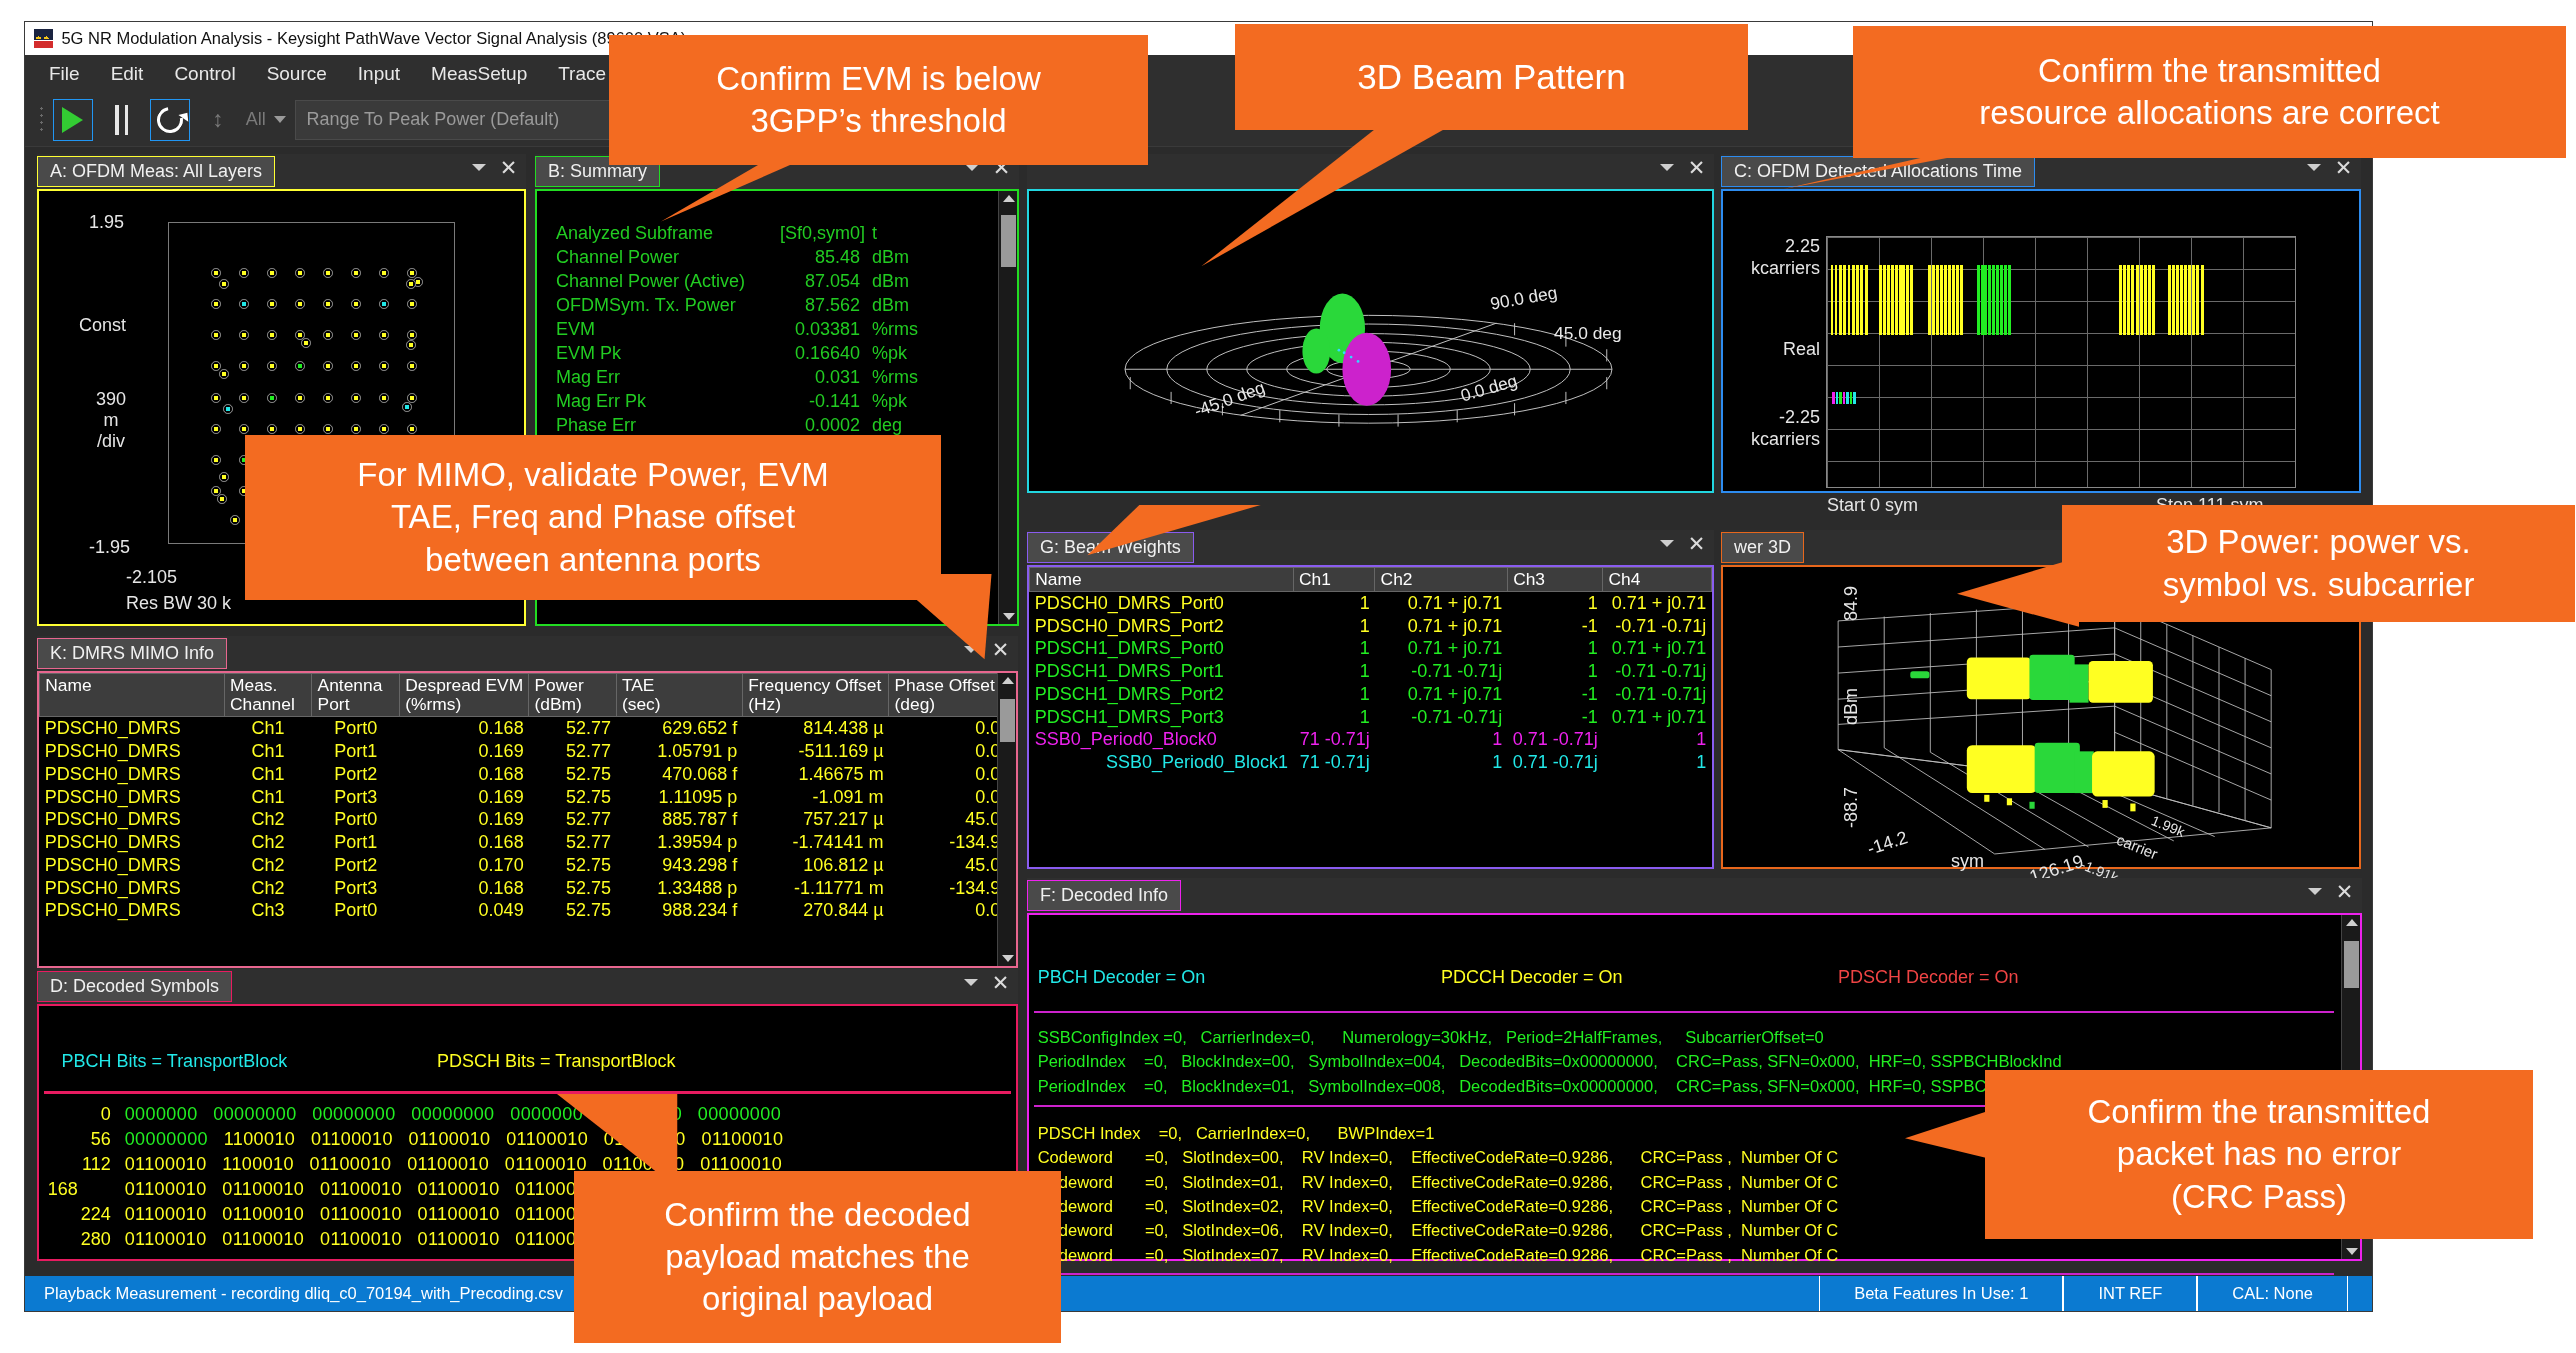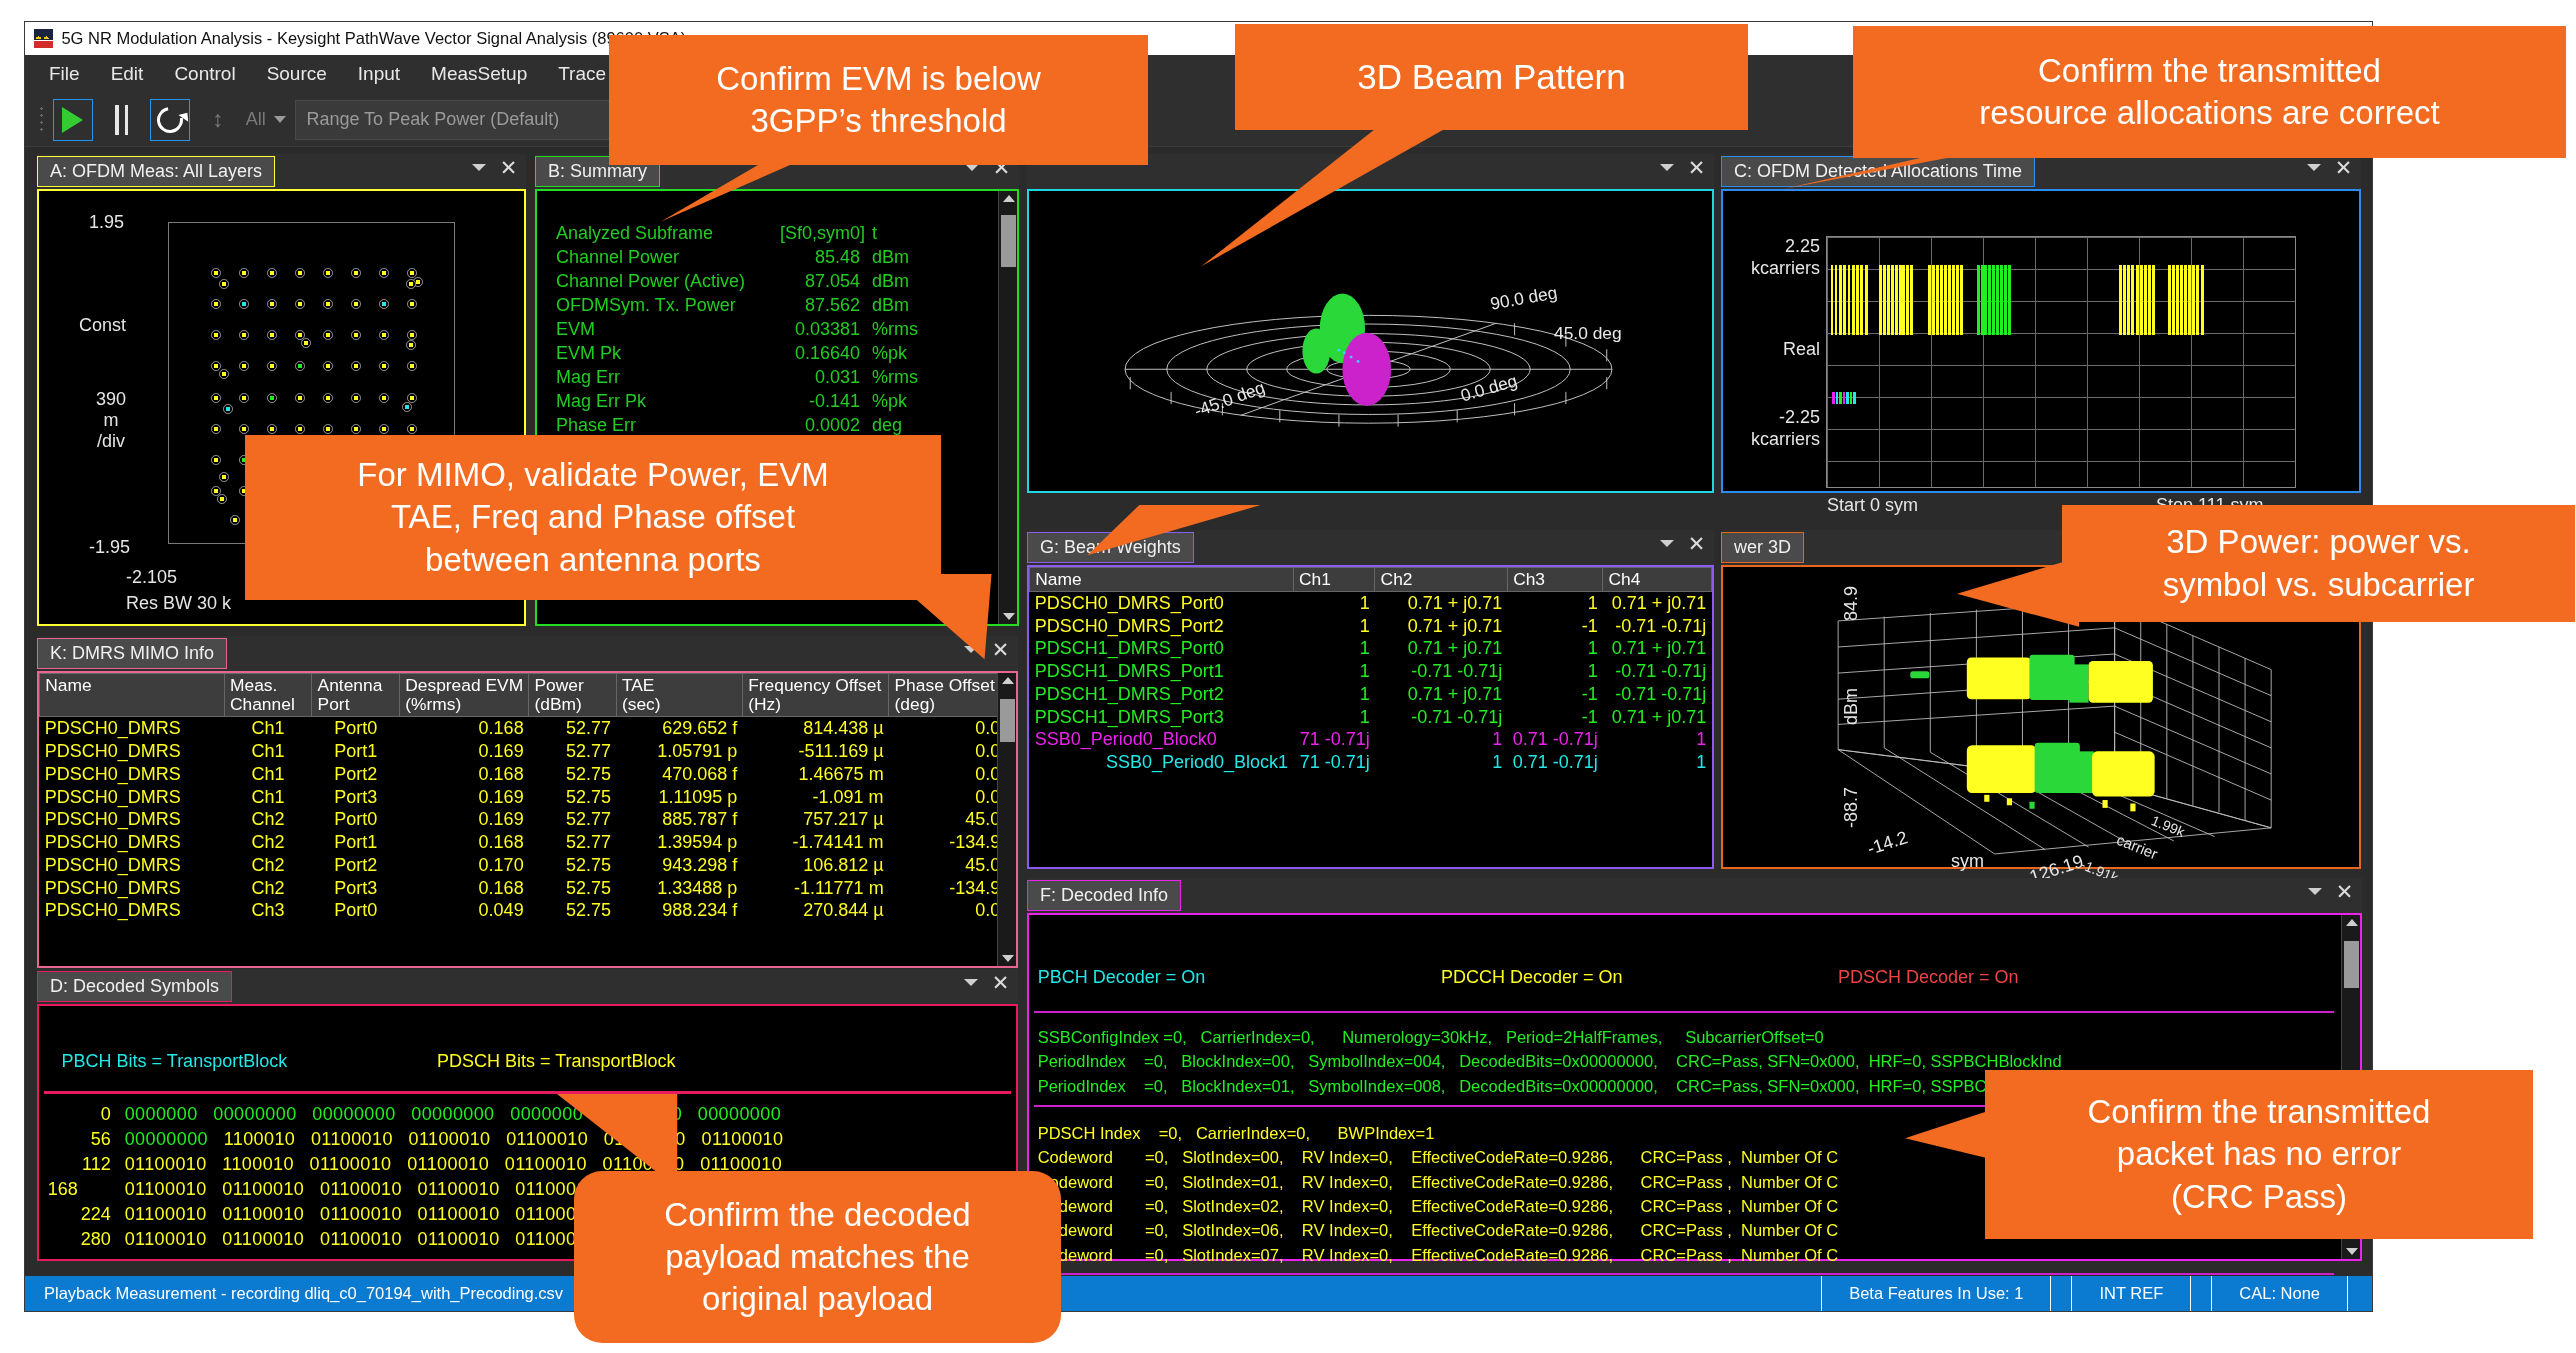--- a/index.html
+++ b/index.html
@@ -160,22 +160,22 @@
   .callout.big { font-size:35px; }
   .ptr { position:absolute; z-index:59; }
 
   
   .statusbar {
     position:absolute; left:0; right:0; bottom:0; height:35px; background:#0b7ad1;
     display:flex; align-items:center; color:#ffffff; font-size:16.5px;
   }
   .statusbar .left { padding-left:19px; }
   .statusbar .right { margin-left:auto; display:flex; align-items:center; }
-  .sb-cell { padding: 0 27px; height:35px; display:flex; align-items:center;
-    border-left:1.7px solid #ffffff; border-right:1.7px solid #ffffff; margin-left:20px; }
+  .sb-cell { padding: 0 34px; height:35px; display:flex; align-items:center;
+    border-left:1.7px solid #ffffff; border-right:1.7px solid #ffffff; margin-left:0; }
 
   
   .beam-wrap { position:absolute; inset:0; overflow:hidden; }
   .deg-lbl { position:absolute; color:#e8e8e8; font-size:17.4px; white-space:nowrap; }
 
   
   .alloc-plot { position:absolute; left:103px; top:45px; width:470px; height:252px;
       background:#000; border:0.9px solid #888;
       background-image: linear-gradient(to right, #6a6a6a 0.9px, transparent 0.9px),
                         linear-gradient(to bottom, #6a6a6a 0.9px, transparent 0.9px);
@@ -1159,18 +1159,18 @@
   <svg class="ptr" style="left:1905px; top:1098px; width:122px; height:70px;" viewBox="0 0 140 80" width="122" height="70">
     <polygon points="140,0 140,80 0,46" fill="#f36b21"></polygon>
   </svg>
   <div class="callout" style="left:1985px; top:1070px; width:548px; height:169px; white-space:pre-line;">Confirm the transmitted
 packet has no error
 (CRC Pass)</div>
 
   <svg class="ptr" style="left:557px; top:1094px; width:122px; height:96px;" viewBox="0 0 140 110" width="122" height="96">
     <polygon points="0,0 138,108 138,0" fill="#f36b21"></polygon>
   </svg>
-  <div class="callout" style="left:574px; top:1171px; width:487px; height:172px; white-space:pre-line;border-radius:28px;">Confirm the decoded
+  <div class="callout" style="left:574px; top:1171px; width:487px; height:172px; white-space:pre-line;">Confirm the decoded
 payload matches the
 original payload</div>
 
 </div>
 
 
 </body></html>

